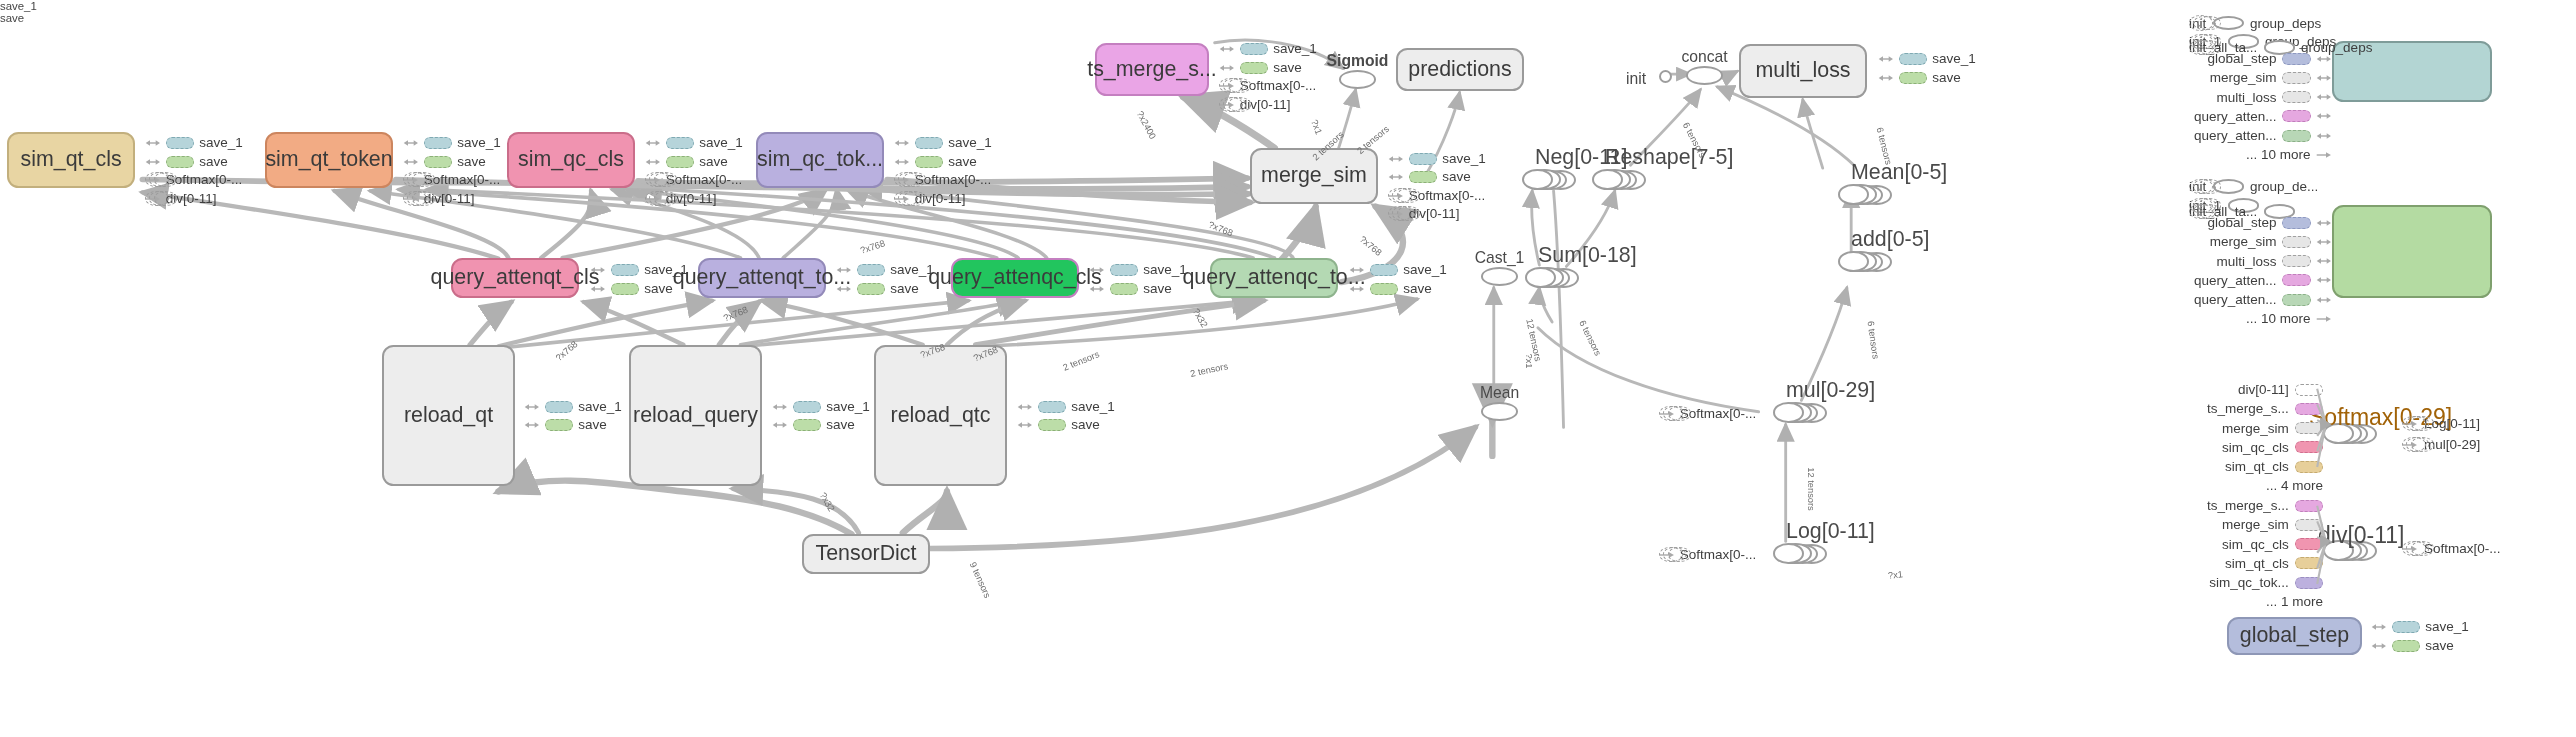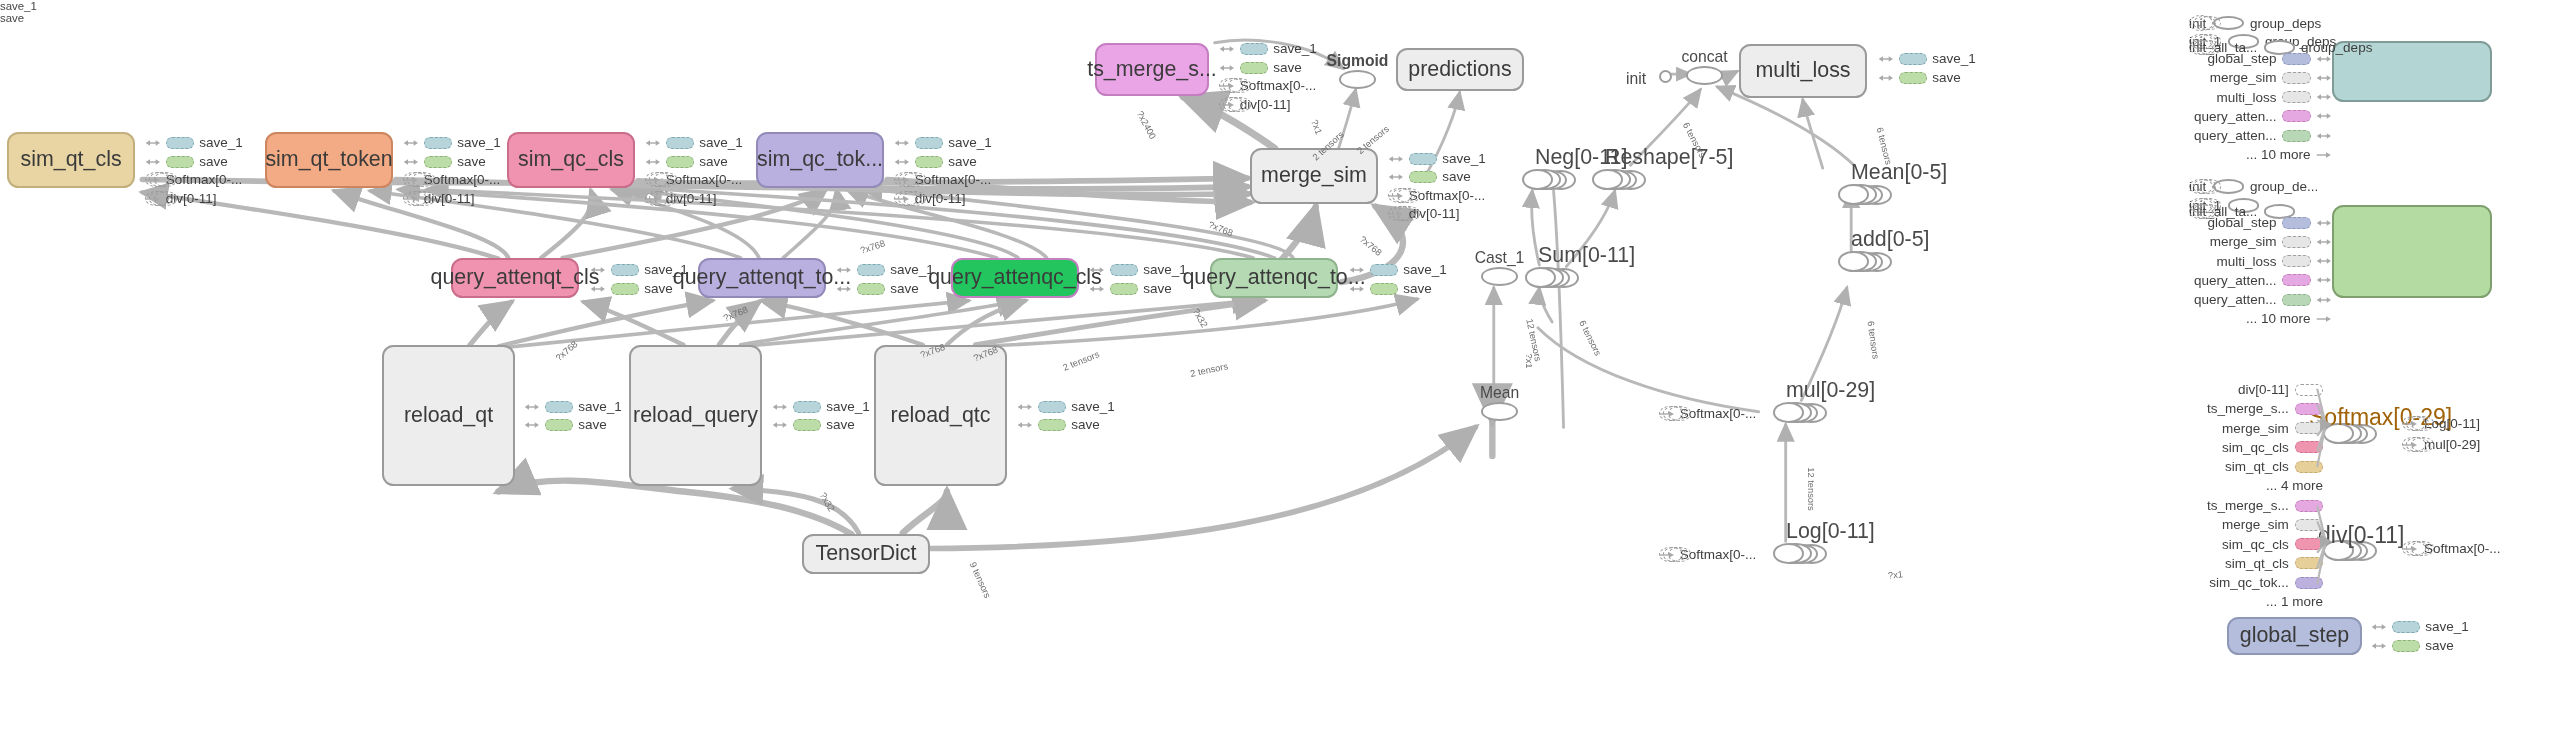--- a/index.html
+++ b/index.html
@@ -247,21 +247,21 @@
       </div>
       <div class="opnode" style="left: 1481px; top: 267px;">
         <div class="ell"></div>
         <span class="cap">Cast_1</span>
       </div>
       <div class="stack" style="left: 1525px; top: 267px;">
         <i></i>
         <i></i>
         <i></i>
         <i></i>
-        <span class="cap">Sum[0-11]</span>
+        <span class="cap">Sum[0-18]</span>
       </div>
       <div class="stack" style="left: 1838px; top: 251px;">
         <i></i>
         <i></i>
         <i></i>
         <i></i>
         <span class="cap">add[0-5]</span>
       </div>
       <div class="opnode" style="left: 1481px; top: 402px;">
         <div class="ell"></div>

